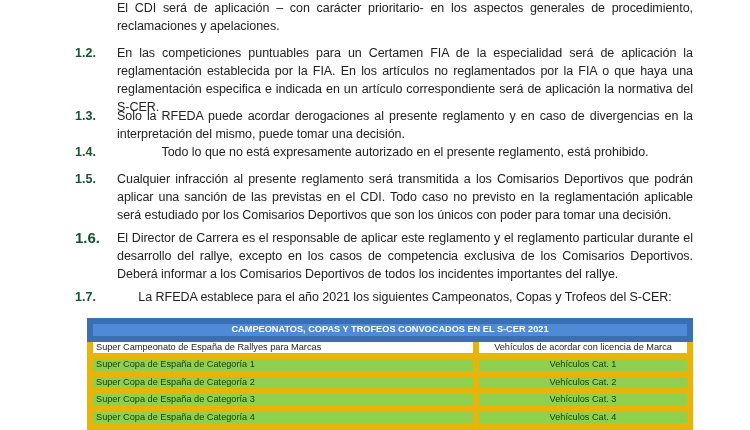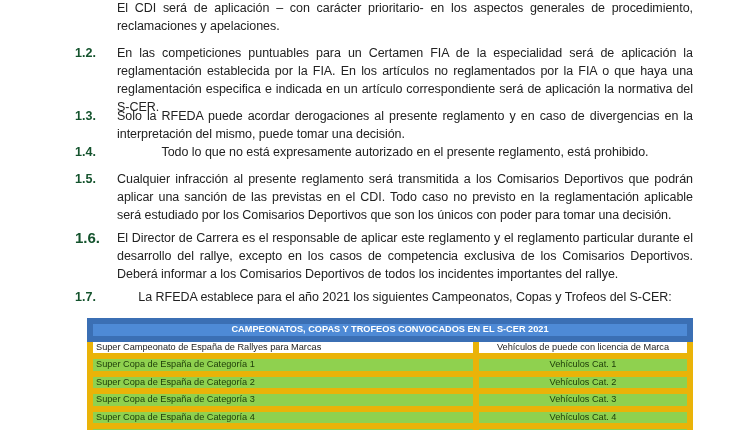--- a/index.html
+++ b/index.html
@@ -86,21 +86,21 @@
     <colgroup>
         <col class="c1">
         <col class="c2">
       </colgroup>
     <tbody>
         <tr class="h">
       <td colspan="2">CAMPEONATOS, COPAS Y TROFEOS CONVOCADOS EN EL S-CER 2021</td>
     </tr>
     <tr class="w">
       <td>Super Campeonato de España de Rallyes para Marcas</td>
-      <td class="c2">Vehículos de puede con licencia de Marca</td>
+      <td class="c2">Vehículos de acordar con licencia de Marca</td>
     </tr>
     <tr class="g">
       <td>Super Copa de España de Categoría 1</td>
       <td class="c2">Vehículos Cat. 1</td>
     </tr>
     <tr class="g">
       <td>Super Copa de España de Categoría 2</td>
       <td class="c2">Vehículos Cat. 2</td>
     </tr>
     <tr class="g">

